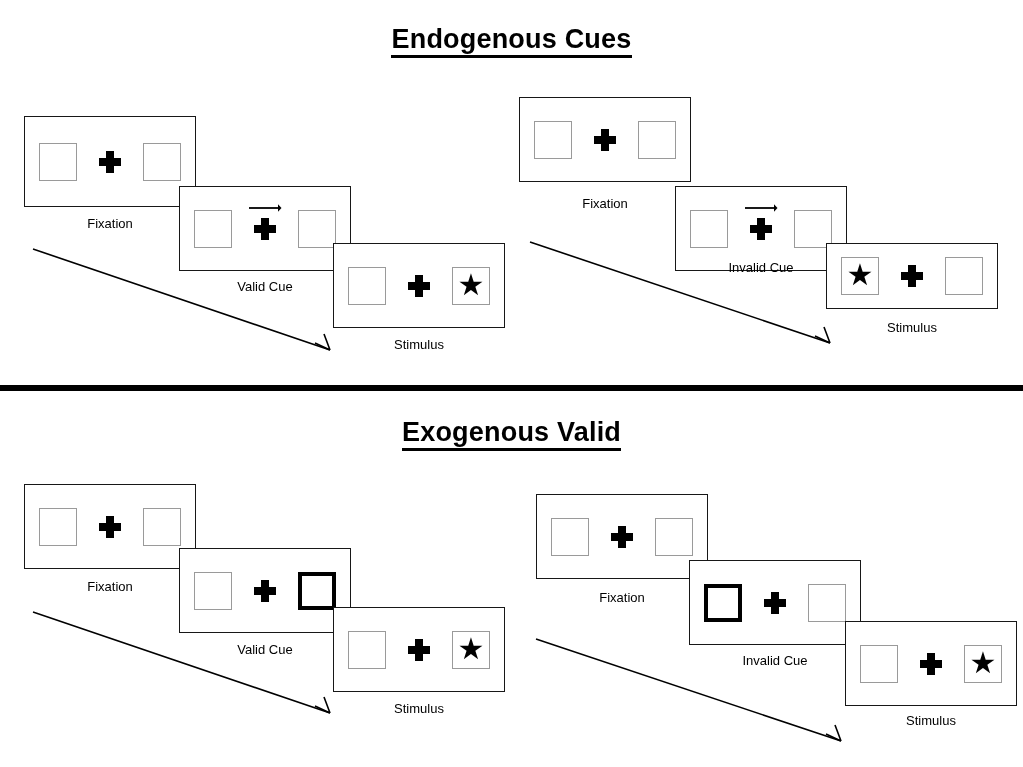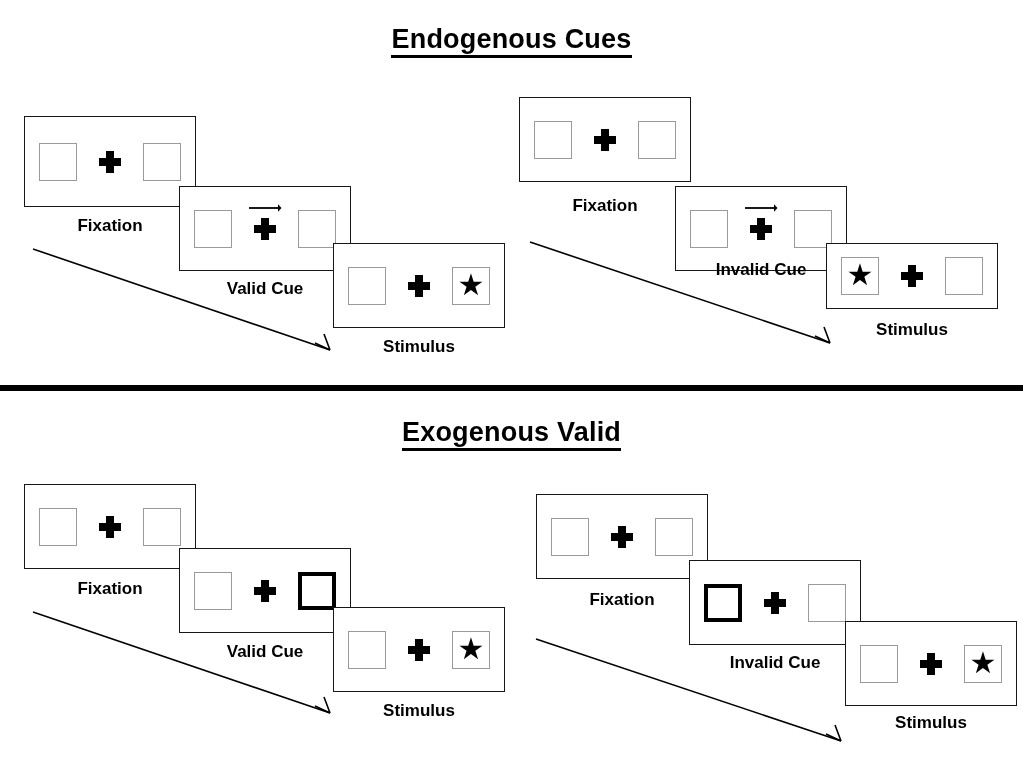--- a/index.html
+++ b/index.html
@@ -120,22 +120,22 @@
     top: -16px;
     transform: translateX(-50%);
     width: 34px;
     height: 12px;
     pointer-events: none;
   }
 
   
   .caption {
     position: absolute;
-    font-size: 17px;
-    font-weight: bold;
+    font-size: 13px;
+    font-weight: normal;
     white-space: nowrap;
     text-align: center;
   }
 
   
   .timeline-arrow {
     position: absolute;
     overflow: visible;
   }
 </style>

